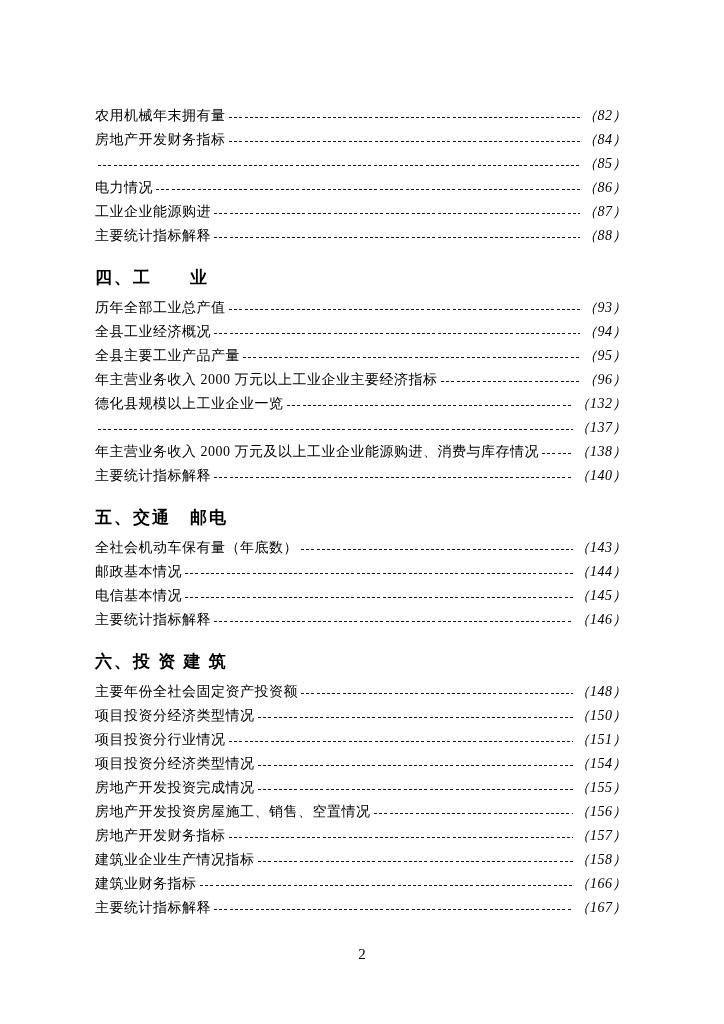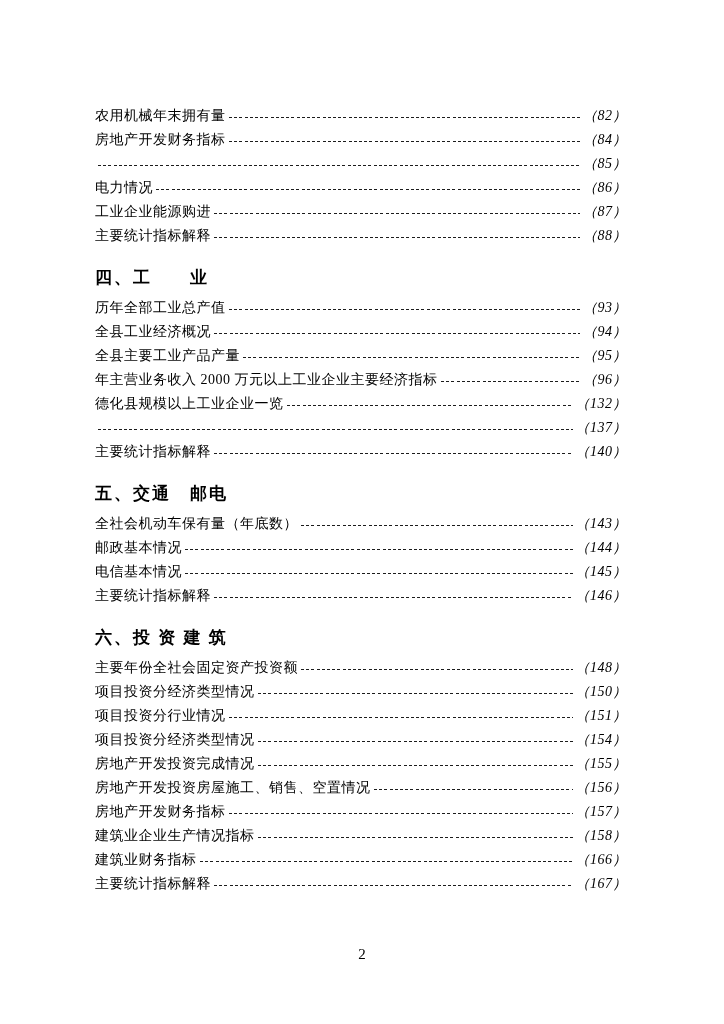--- a/index.html
+++ b/index.html
@@ -120,20 +120,25 @@
     <div class="entry">
       <span class="title">德化县规模以上工业企业一览</span>
       <span class="leader"></span>
       <span class="pagenum">（132）</span>
     </div>
     <div class="entry">
       <span class="leader"></span>
       <span class="pagenum">（137）</span>
     </div>
     <div class="entry">
+      <span class="title">年主营业务收入 2000 万元及以上工业企业能源购进、消费与库存情况</span>
+      <span class="leader"></span>
+      <span class="pagenum">（138）</span>
+    </div>
+    <div class="entry">
       <span class="title">主要统计指标解释</span>
       <span class="leader"></span>
       <span class="pagenum">（140）</span>
     </div>
     <div class="section-heading">五、交通　邮电</div>
     <div class="entry">
       <span class="title">全社会机动车保有量（年底数）</span>
       <span class="leader"></span>
       <span class="pagenum">（143）</span>
     </div>

